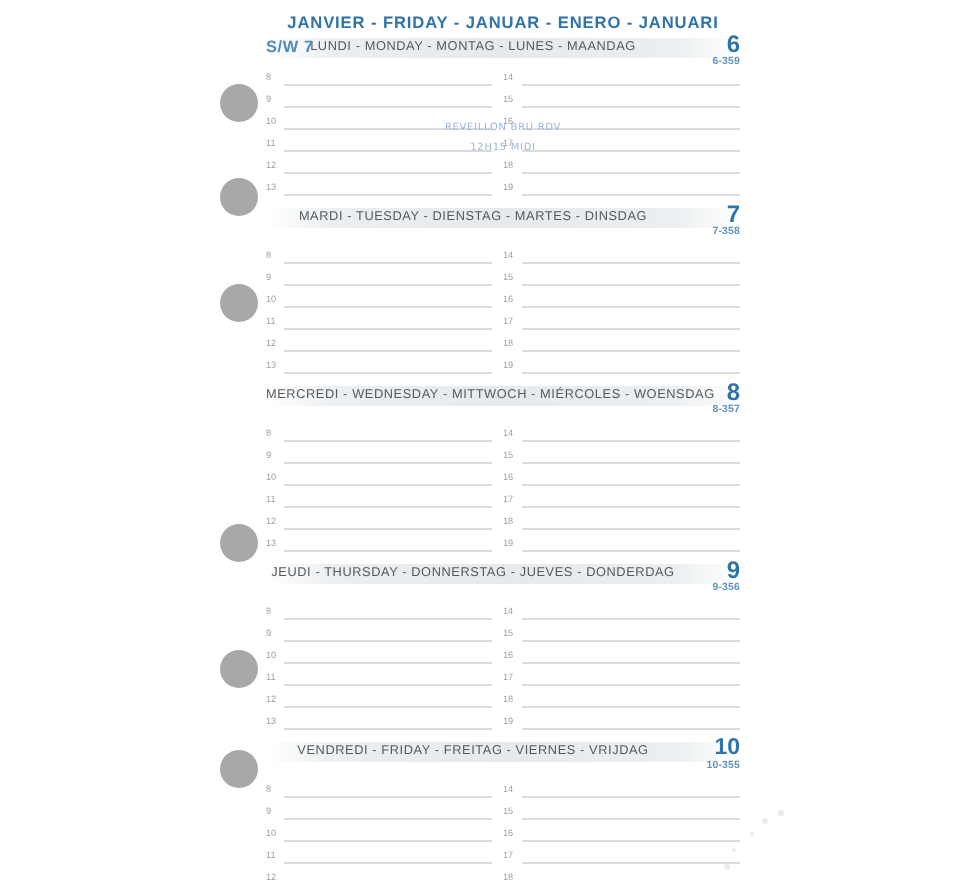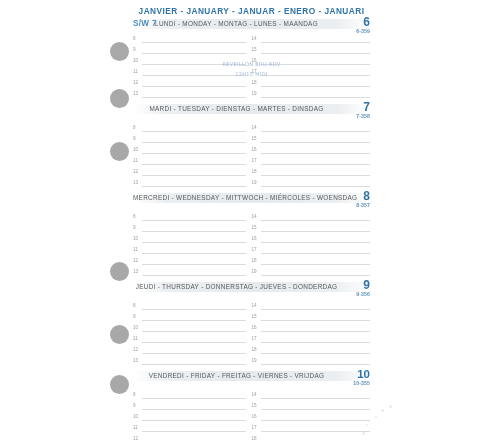--- a/index.html
+++ b/index.html
@@ -137,21 +137,21 @@
 
   <div class="hole" style="top:42px;"></div>
   <div class="hole" style="top:89px;"></div>
   <div class="hole" style="top:142px;"></div>
   <div class="hole" style="top:262px;"></div>
   <div class="hole" style="top:325px;"></div>
   <div class="hole" style="top:375px;"></div>
 
   <div id="sheet">
 
-    <div class="month-title">JANVIER - JANUARY - JANUAR - ENERO - JANUARI</div>
+    <div class="month-title">JANVIER - FRIDAY - JANUAR - ENERO - JANUARI</div>
 
     <div class="day-block">
       <div class="day-head">
         <div class="names">LUNDI - MONDAY - MONTAG - LUNES - MAANDAG</div>
         <div class="daynum">6</div>
       </div>
       <div class="daycode">6-359</div>
       <div class="sw">S/W 7</div>
       <div class="rows">
         <div class="row">

